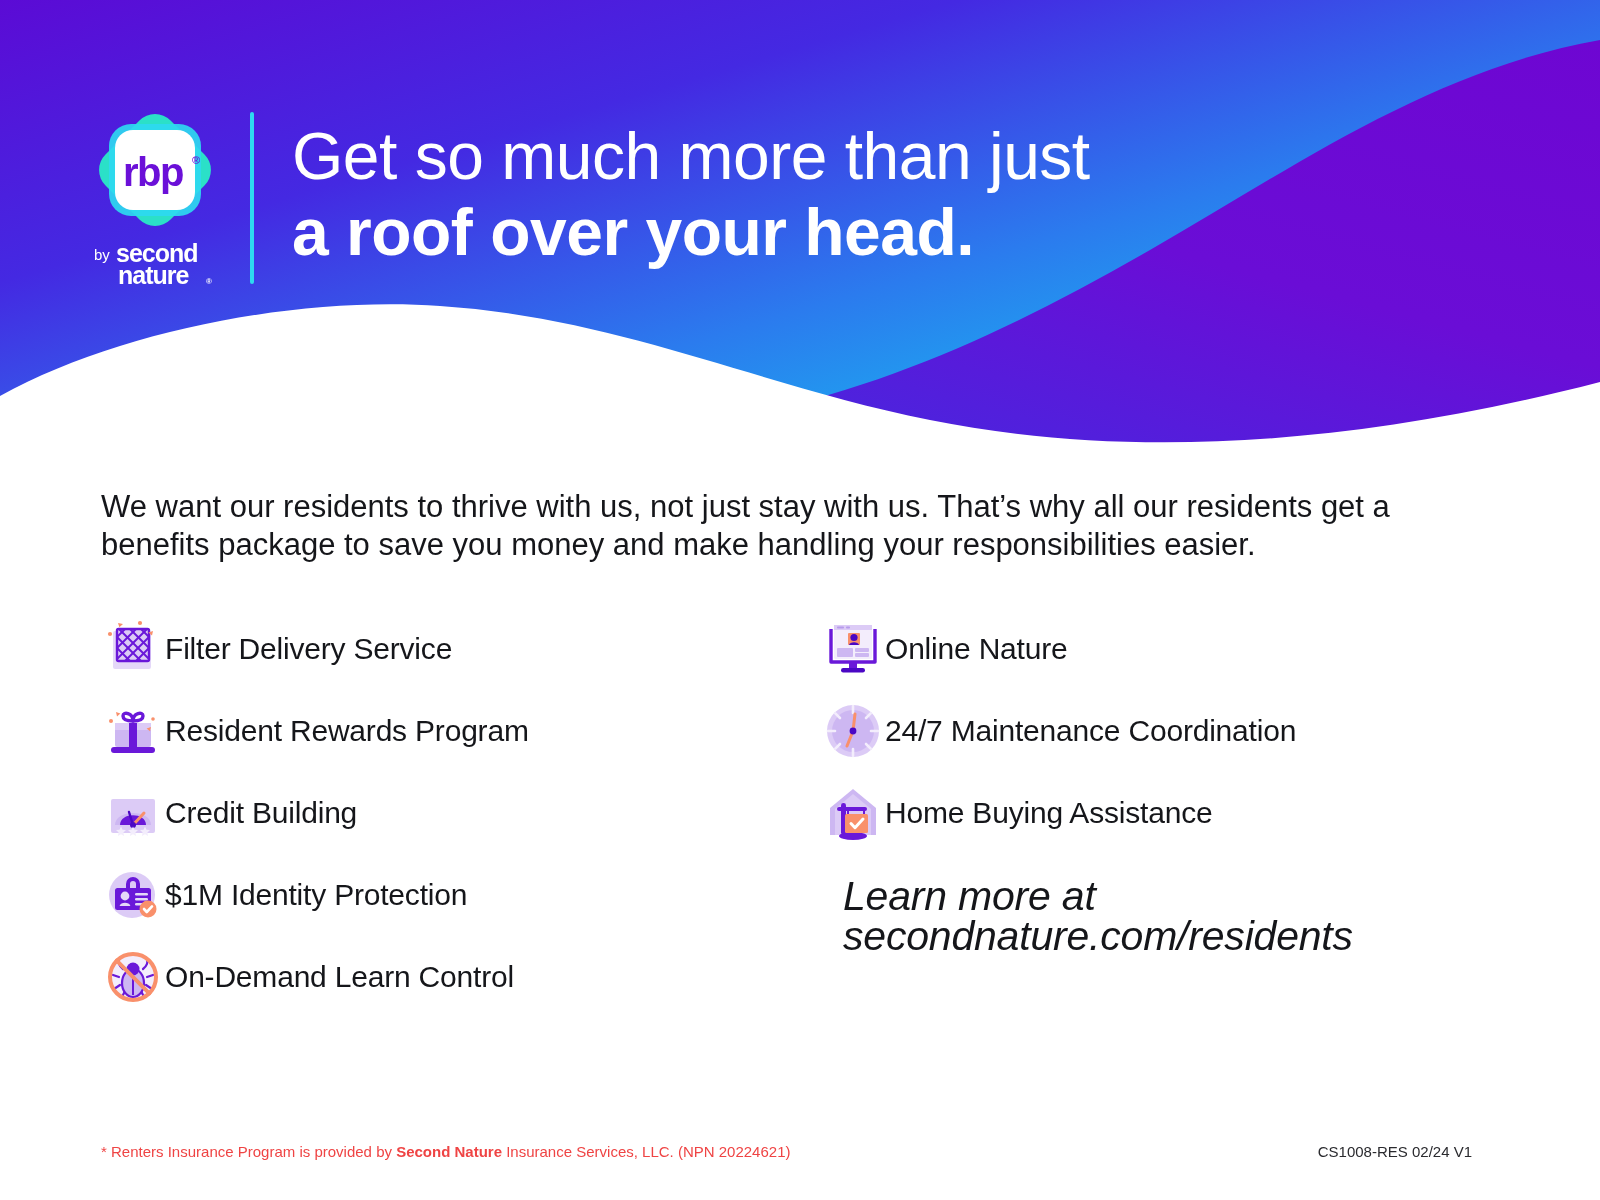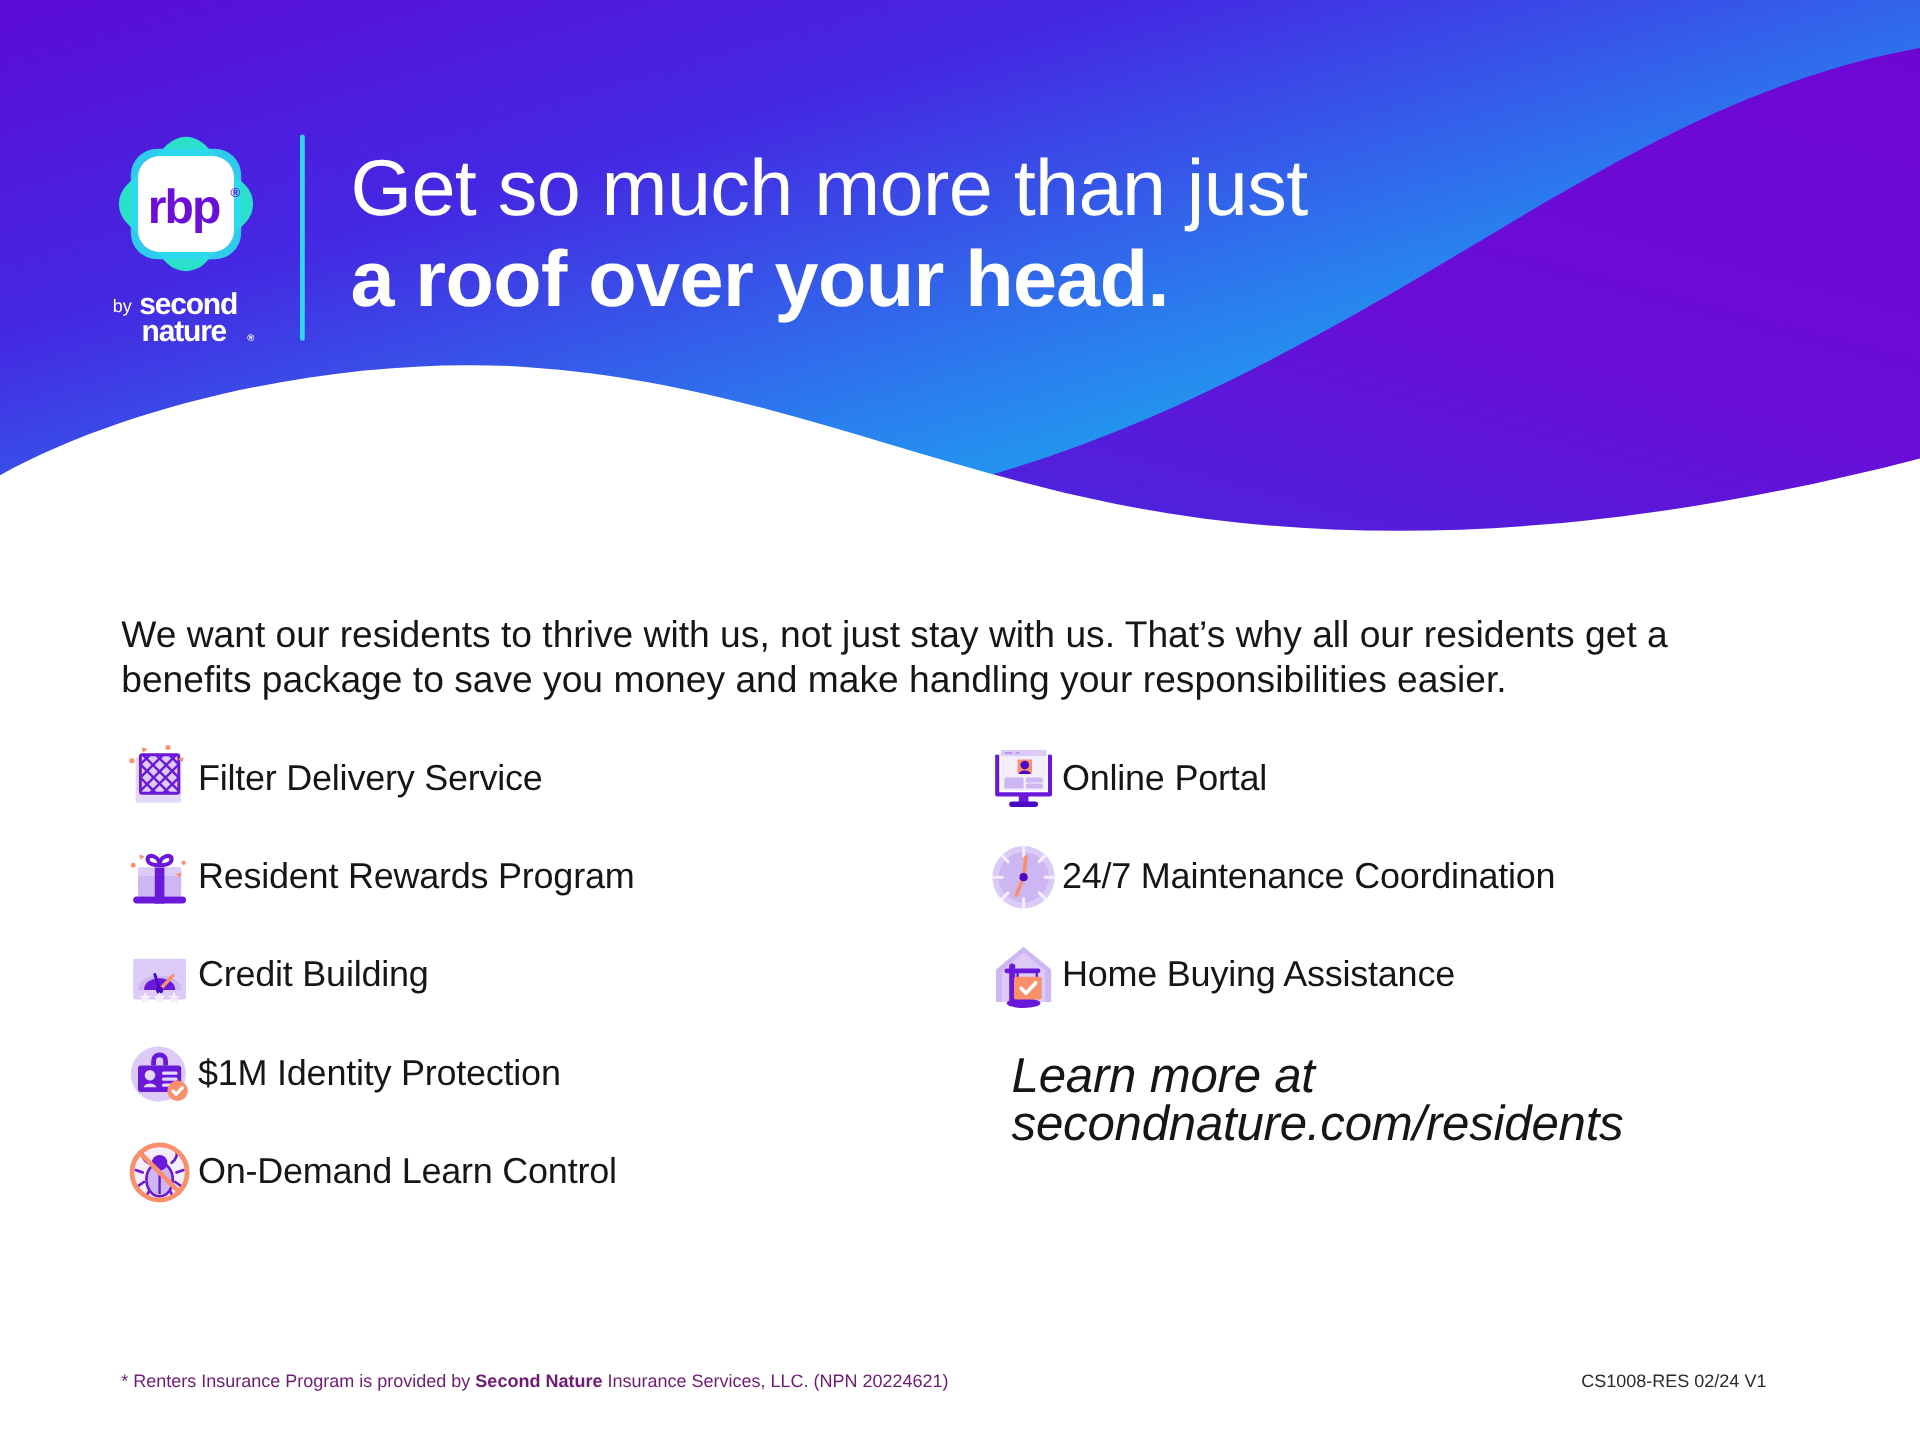--- a/index.html
+++ b/index.html
@@ -54,21 +54,21 @@
     font-size:66px; line-height:76px; font-weight:400;
     white-space:nowrap;
   }
   .headline .line2 {
     font-size:66px; line-height:76px; font-weight:700;
     white-space:nowrap;
   }
 
   
   .intro {
-    position:absolute; left:101px; top:510px; width:1330px;
+    position:absolute; left:101px; top:488px; width:1330px;
     font-size:31px; line-height:38px; color:#15161a; font-weight:400;
   }
 
   .benefits {
     position:absolute; left:101px; top:608px; width:1420px;
     display:flex; gap:0;
   }
   .col { display:flex; flex-direction:column; }
   .col-left  { width:720px; }
   .col-right { width:700px; }
@@ -93,21 +93,21 @@
     font-style:italic; font-weight:400; color:#15161a;
     letter-spacing:-0.2px;
   }
 
   
   .footer {
     position:absolute; left:0; top:1142px; width:1600px; height:40px;
   }
   .footnote {
     position:absolute; left:101px; top:0;
-    font-size:15px; line-height:20px; color:#701a75; font-weight:400;
+    font-size:15px; line-height:20px; color:#ef4444; font-weight:400;
   }
   .footnote .brand { font-weight:600; }
   .doccode {
     position:absolute; right:128px; top:0;
     font-size:15px; line-height:20px; color:#2a2a2e; font-weight:400;
   }
 </style>
 </head>
 <body>
 
@@ -320,21 +320,21 @@
           <circle cx="33" cy="20.5" r="3.6" fill="#4B07C4"></circle>
           <path d="M28 28 C28.8 24.2 37.2 24.2 38 28 Z" fill="#4B07C4"></path>
           <rect x="16" y="31" width="16" height="9" rx="1" fill="#CDB7F2"></rect>
           <rect x="34" y="31" width="14" height="4" rx="1" fill="#CDB7F2"></rect>
           <rect x="34" y="36" width="14" height="4" rx="1" fill="#CDB7F2"></rect>
           <path d="M10 12 L10 45 L54 45 L54 12" fill="none" stroke="#6A18D9" stroke-width="3.4" stroke-linejoin="round"></path>
           <rect x="28" y="45" width="8" height="7" fill="#6A18D9"></rect>
           <rect x="20" y="51" width="24" height="4.5" rx="2.2" fill="#4B07C4"></rect>
         </svg>
       </span>
-      <span class="benefit-label">Online Portal</span>
+      <span class="benefit-label">Online Nature</span>
     </div>
 
     <div class="benefit">
       <span class="benefit-icon">
         <svg viewBox="0 0 64 64">
           <circle cx="32" cy="32" r="26" fill="#DCCBF6"></circle>
           <circle cx="32" cy="32" r="21" fill="#CDB7F2"></circle>
           <g stroke="#F3EDFC" stroke-width="2.6" stroke-linecap="round">
             <line x1="32" y1="7" x2="32" y2="14"></line>
             <line x1="32" y1="50" x2="32" y2="57"></line>

